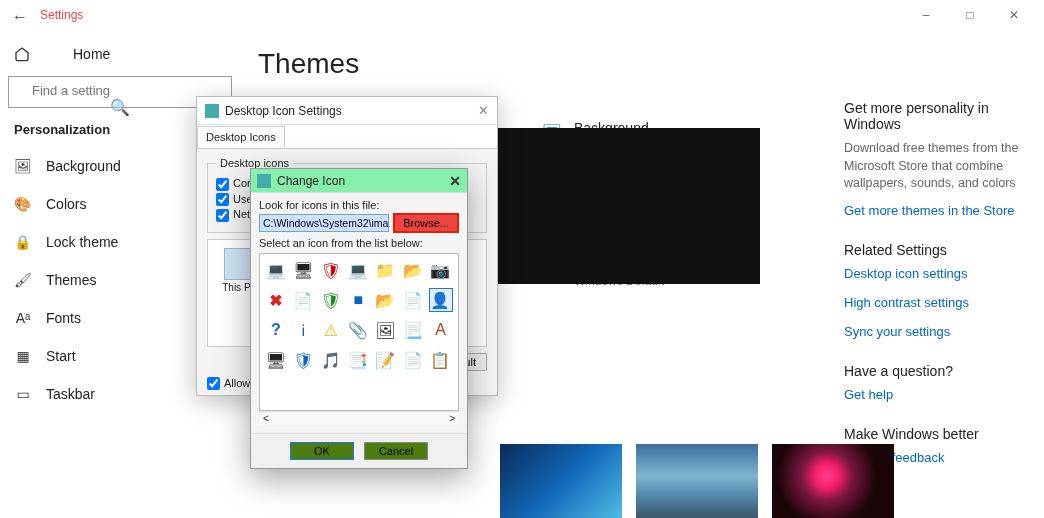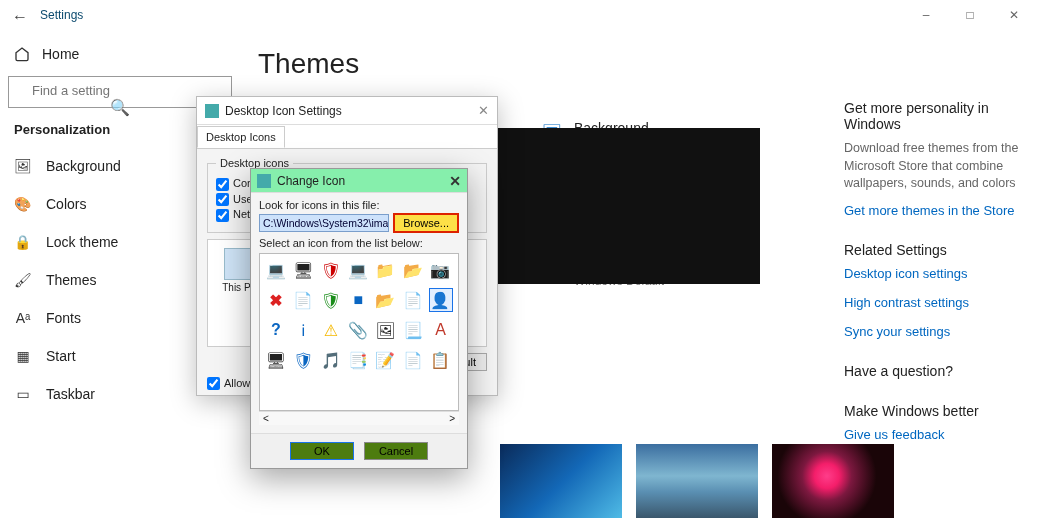--- a/index.html
+++ b/index.html
@@ -1,28 +1,28 @@
 <!DOCTYPE html>
 <html><head>
 <meta charset="utf-8">
 <style>
 * { margin: 0; padding: 0; box-sizing: border-box; font-family: "Segoe UI", Tahoma, sans-serif; }
 body { background: #fff; color: #222; width: 1044px; height: 518px; overflow: hidden; position: relative; }
 
 
 .titlebar { height: 30px; display: flex; align-items: center; padding: 0 8px; }
 .titlebar .back { width: 24px; text-align: center; color: #444; cursor: pointer; }
-.titlebar .title { margin-left: 8px; font-size: 12px; color: #0c4a6e; }
+.titlebar .title { margin-left: 8px; font-size: 12px; color: #ef4444; }
 .titlebar .sysbtns { margin-left: auto; display: flex; }
 .titlebar .sysbtn { width: 44px; height: 30px; display: flex; align-items: center; justify-content: center; color: #666; cursor: pointer; font-size: 12px; }
 
 
 .app { display: flex; height: 488px; }
 .sidebar { width: 240px; padding: 8px 0 0 0; }
-.home-row { display: flex; padding: 8px 14px; font-size: 14px; cursor: pointer; }
+.home-row { display: flex; padding: 8px 14px; font-size: 14px; cursor: pointer; gap: 31px; }
 .home-row svg { margin-right: 12px; }
 
 .search-wrap { margin: 6px 8px 10px 8px; border: 1px solid #999; height: 32px; display: flex; align-items: center; padding: 6px 8px; flex-direction: column; }
 .search-wrap input { border: none; outline: none; flex: 1; font-size: 13px; background: transparent; }
 .search-wrap .sicon { color: #555; }
 
 .section-label { font-size: 13px; font-weight: 600; padding: 4px 14px 10px; }
 
 .nav-item { display: flex; align-items: center; padding: 10px 14px; font-size: 14px; cursor: pointer; }
 .nav-item .ni-icon { width: 18px; height: 18px; margin-right: 14px; display: inline-flex; align-items: center; justify-content: center; color: #333; }
@@ -70,21 +70,21 @@
 .dlg-dis .cbtns button { font-size: 11px; padding: 2px 10px; border: 1px solid #aaa; background: #eee; cursor: pointer; }
 .dlg-dis .allow { margin-top: 6px; display: block; }
 
 
 .dlg-ci { position: absolute; left: 250px; top: 168px; width: 218px; background: #f4f4f4; border: 1px solid #999; box-shadow: 0 10px 30px rgba(0,0,0,.35); z-index: 10; }
 .dlg-ci .dlg-title { height: 24px; display: flex; align-items: center; padding: 0 6px; background: #86efac; border-bottom: 1px solid #ddd; font-size: 12px; }
 .dlg-ci .dlg-title .dlg-close { margin-left: auto; color: #333; cursor: pointer; font-weight: bold; font-size: 14px; }
 .dlg-ci .body { padding: 6px 8px 8px; font-size: 11px; }
 .dlg-ci .row-path { display: flex; gap: 4px; align-items: center; margin: 2px 0 4px; }
 .dlg-ci .path { flex: 1; border: 1px solid #7a9ecb; background: #cde2fb; padding: 2px 3px; font-size: 10.5px; color: #003; white-space: nowrap; overflow: hidden; }
-.dlg-ci .browse { border: 2px solid #d20; padding: 2px 8px; background: #fde047; font-size: 11px; cursor: pointer; }
+.dlg-ci .browse { border: 2px solid #d20; padding: 2px 8px; background: #ef4444; font-size: 11px; cursor: pointer; }
 .dlg-ci .iconlist { border: 1px solid #bbb; background: #fff; height: 158px; margin-top: 4px; overflow: hidden; display: grid; grid-template-columns: repeat(7, 1fr); grid-auto-rows: 28px; gap: 2px; padding: 4px; }
 .dlg-ci .ic { width: 24px; height: 24px; display: flex; align-items: center; justify-content: center; font-size: 16px; border: 1px solid transparent; }
 .dlg-ci .ic.sel { border: 1px solid #1a73e8; background: #e3efff; }
 .dlg-ci .dlg-btns { display: flex; justify-content: center; gap: 10px; padding: 8px 0; border-top: 1px solid #ddd; background: #f0f0f0; }
 .dlg-ci .dlg-btns button { width: 64px; padding: 2px 0; font-size: 11px; border: 1px solid #888; background: #4d7c0f; cursor: pointer; }
 .dlg-ci .dlg-btns button.ok { border: 1px solid #1a73e8; }
 
 
 .dlg-ci .sb { display: flex; justify-content: space-between; padding: 0 4px; font-size: 10px; height: 14px; align-items: center; border-top: 1px solid #ddd; background: #f8f8f8; }
 
@@ -202,20 +202,21 @@
 
     <div class="block">
       <h3>Related Settings</h3>
       <a class="link">Desktop icon settings</a>
       <a class="link">High contrast settings</a>
       <a class="link">Sync your settings</a>
     </div>
 
     <div class="block">
       <h3>Have a question?</h3>
+      <a class="link">Get help</a>
     </div>
 
     <div class="block">
       <h3>Make Windows better</h3>
       <a class="link">Give us feedback</a>
     </div>
   </div>
 </div>
 
 <div class="dlg-dis">

